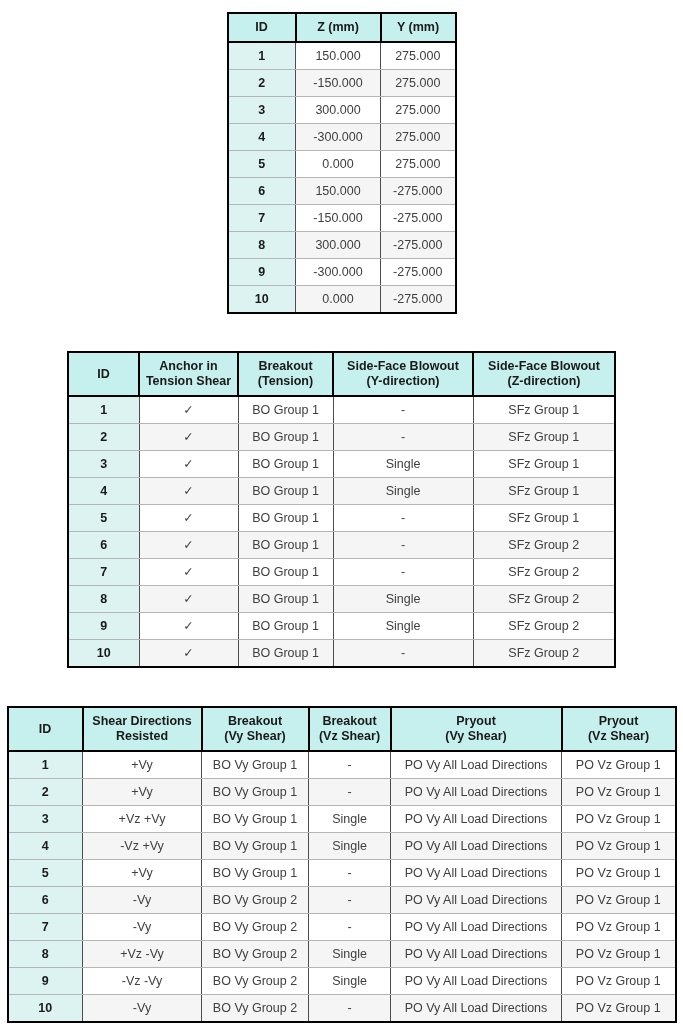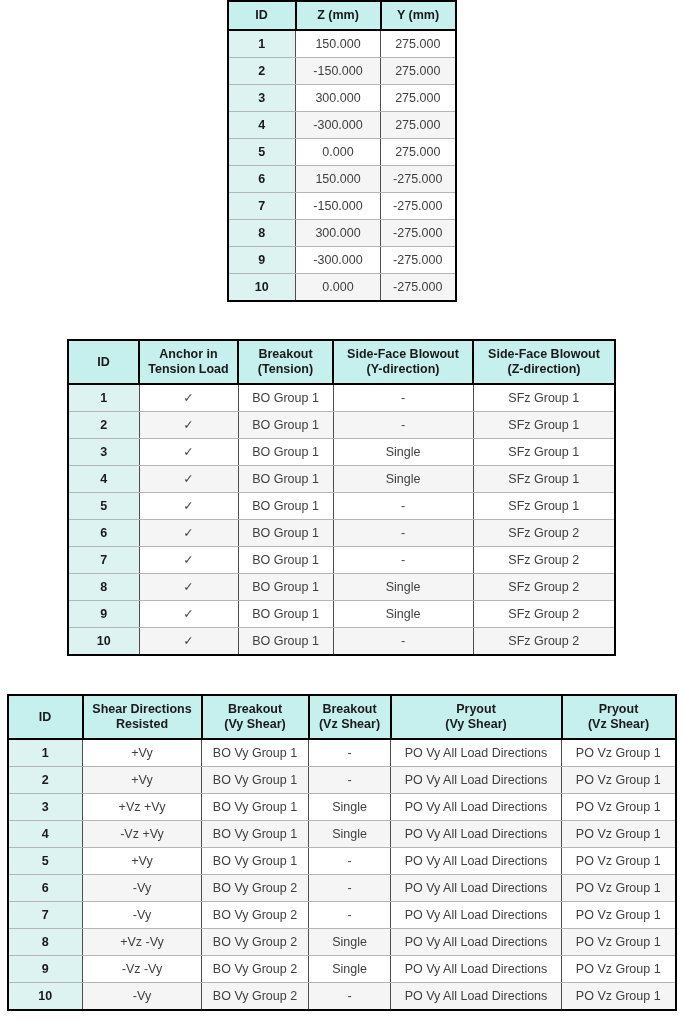--- a/index.html
+++ b/index.html
@@ -7,20 +7,21 @@
     padding: 0;
     background: #ffffff;
   }
   body {
     width: 683px;
     min-height: 1024px;
     font-family: "Liberation Sans", sans-serif;
   }
   .page {
     width: 683px;
+    padding-top: 12px;
     box-sizing: border-box;
   }
   table.data-table {
     border-collapse: collapse;
     table-layout: fixed;
     margin: 0 auto;
     border: 2px solid #000000;
   }
   table.t1 { margin-bottom: 37px; }
   table.t2 { margin-bottom: 38px; }
@@ -136,21 +137,21 @@
         <col style="width: 71px;">
         <col style="width: 99px;">
         <col style="width: 95px;">
         <col style="width: 140px;">
         <col style="width: 142px;">
       </colgroup>
       <thead>
         <tr>
           <th>ID</th>
           <th>Anchor in
-Tension Load</th>
+Tension Shear</th>
           <th>Breakout
 (Tension)</th>
           <th>Side-Face Blowout
 (Y-direction)</th>
           <th>Side-Face Blowout
 (Z-direction)</th>
         </tr>
       </thead>
       <tbody>
         <tr>

